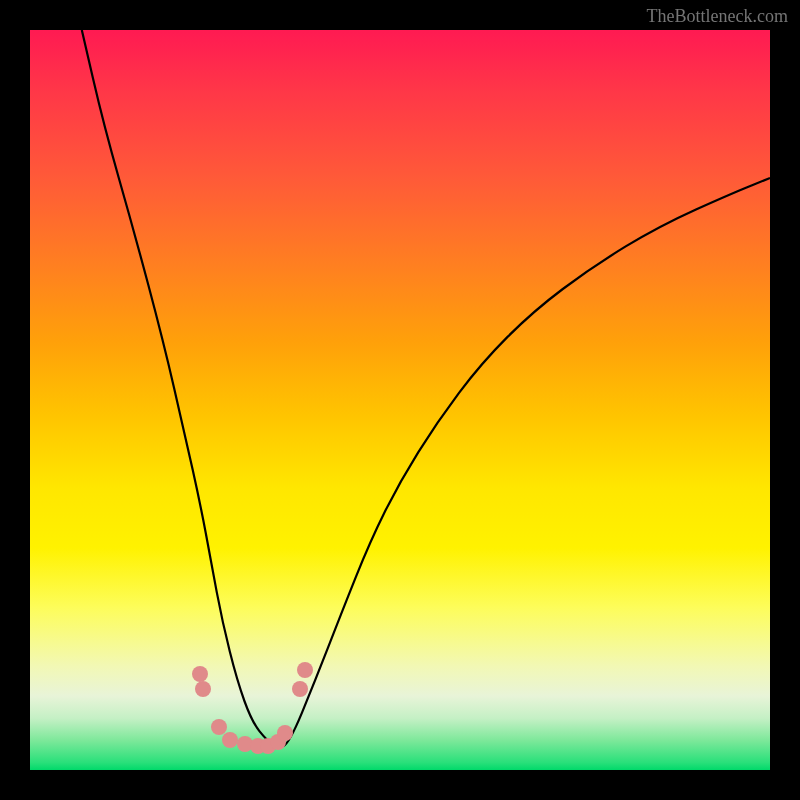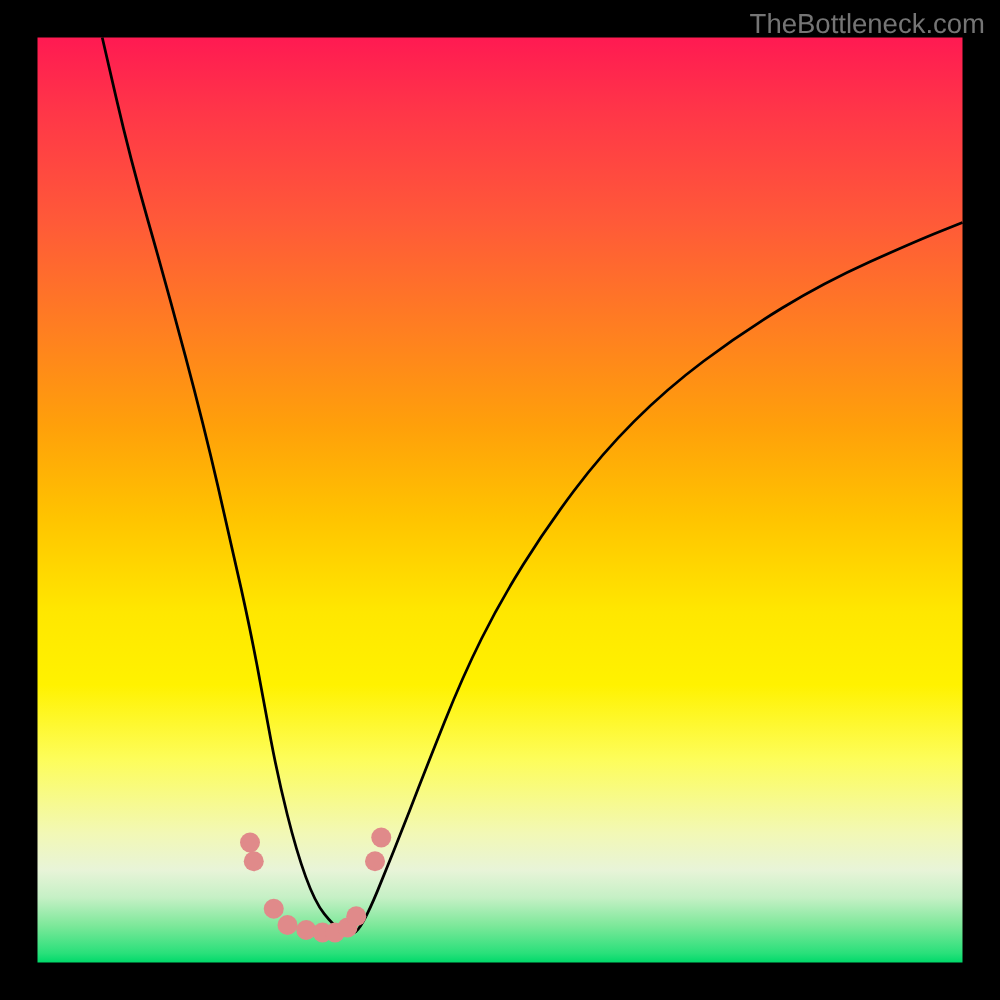--- a/index.html
+++ b/index.html
@@ -7,22 +7,22 @@
     width: 800px;
     height: 800px;
     background: #000;
     position: relative;
     overflow: hidden;
   }
   .watermark {
     position: absolute;
     top: 6px;
     right: 12px;
-    font-family: Liberation Sans, sans-serif;
-    font-size: 22px;
+    font-family: Liberation Serif, serif;
+    font-size: 18px;
     color: #757575;
     z-index: 10;
   }
   .plot-area {
     position: absolute;
     left: 30px;
     top: 30px;
     width: 740px;
     height: 740px;
     background: linear-gradient(to bottom,

